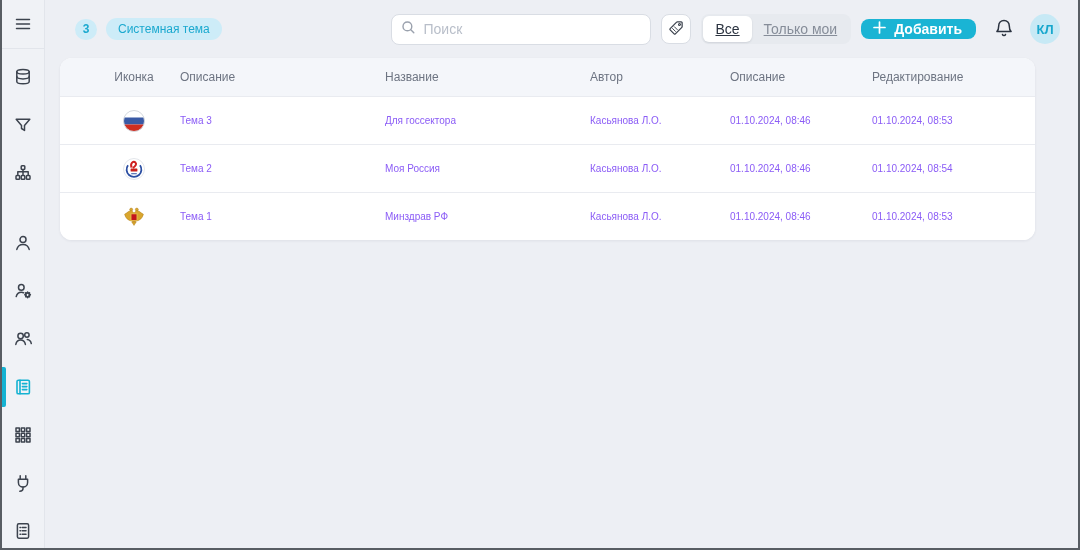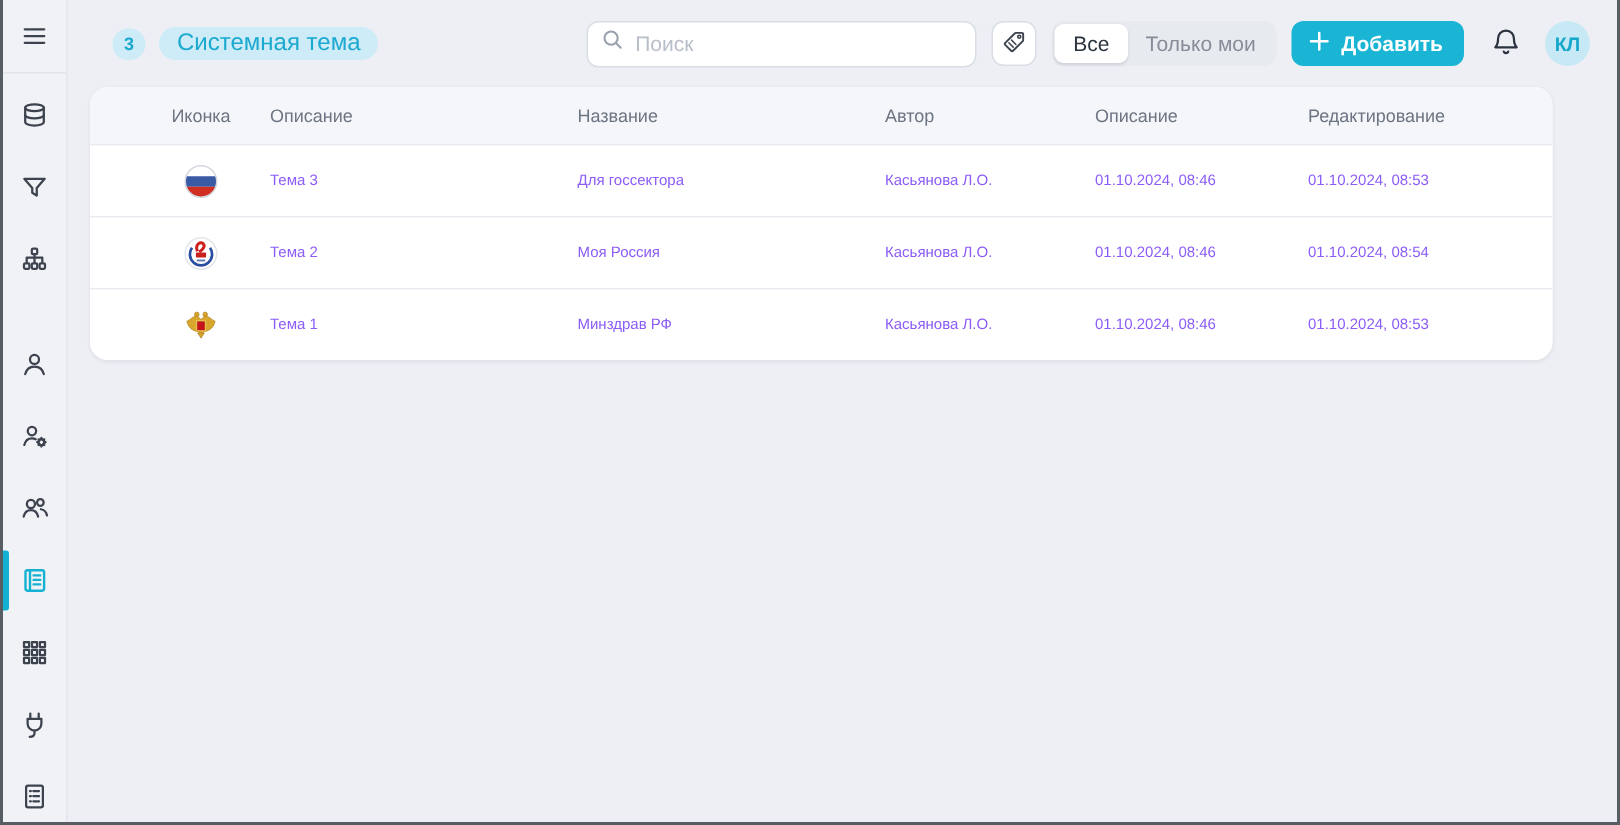--- a/index.html
+++ b/index.html
@@ -52,21 +52,21 @@
     padding:0 18px 0 17px;
   }
   .page-title { font-size:19px; font-weight:700; color:#21252e; letter-spacing:.2px; }
   .badge {
     margin-left:13px; min-width:22px; height:21px; padding:0 7px;
     background:#cdecf8; color:#1ba9cf; font-size:12px; font-weight:600;
     border-radius:11px; display:inline-flex; align-items:center; justify-content:center;
   }
   .chip {
     margin-left:9px; height:22px; padding:0 12px;
-    background:#cdecf8; color:#1ba9cf; font-size:16px; font-weight:500;
+    background:#cdecf8; color:#1ba9cf; font-size:12px; font-weight:500;
     border-radius:11px; display:inline-flex; align-items:center;
   }
   .search {
     margin-left:auto; width:260px; height:31px;
     background:#fff; border:1px solid #d9dde4; border-radius:8px;
     display:flex; align-items:center; padding:0 9px; gap:7px;
   }
   .search svg { flex:0 0 auto; }
   .search input {
     border:none; outline:none; width:100%; font-size:14px; color:#3a414d;
@@ -79,26 +79,27 @@
     display:flex; align-items:center; justify-content:center; cursor:pointer;
   }
   .segmented {
     margin-left:10px; height:30px; background:#e7eaef; border-radius:8px;
     display:flex; align-items:center; padding:2px;
   }
   .seg {
     height:26px; padding:0 12px; border:none; border-radius:6px;
     background:transparent; font-size:14px; color:#868d99; cursor:pointer;
     font-family:"Liberation Sans", sans-serif;
+    text-decoration:underline;
   }
   .seg.active {
     background:#fff; color:#2b3340; box-shadow:0 1px 2px rgba(30,40,60,.12);
   }
   .addbtn {
-    margin-left:10px; height:30px; padding:0 14px 0 11px;
+    margin-left:10px; height:20px; padding:0 14px 0 11px;
     background:#1ab4d4; border:none; border-radius:8px; cursor:pointer;
     display:flex; align-items:center; gap:7px;
     color:#fff; font-size:14px; font-weight:700;
     font-family:"Liberation Sans", sans-serif;
   }
   .bellbtn { margin-left:17px; background:none; border:none; cursor:pointer; display:flex; }
   .avatar {
     margin-left:15px; width:30px; height:30px; border-radius:50%;
     background:#c7e9f5; color:#17a7cd; font-size:13px; font-weight:700;
     display:flex; align-items:center; justify-content:center; cursor:pointer;

